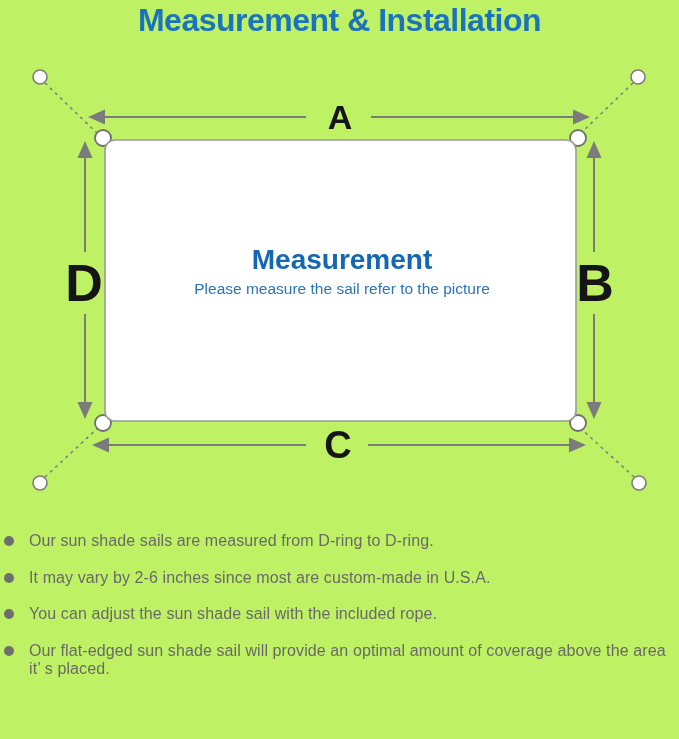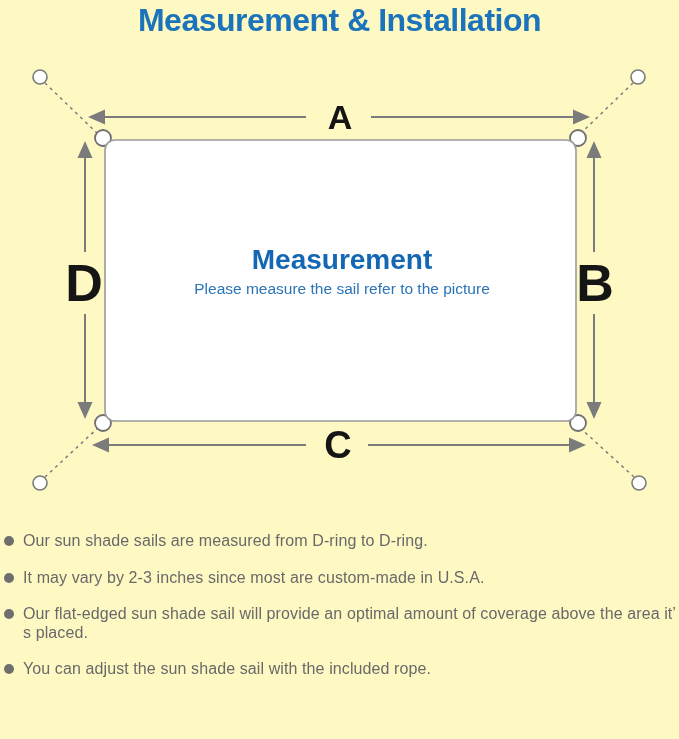--- a/index.html
+++ b/index.html
@@ -1,19 +1,19 @@
 <!DOCTYPE html>
 <html><head>
 <meta charset="utf-8">
 <style>
   html,body{margin:0;padding:0;background:#ffffff;}
   .page{
     position:relative;
     width:679px;height:739px;
-    background:#fef9c3;
+    background:#bef264;
     font-family:"Liberation Sans",sans-serif;
     overflow:hidden;
   }
   .page-title{
     position:absolute;top:0;left:0;right:0;
     margin:2px 0 0 0;
     text-align:center;
     font-size:32px;font-weight:bold;
     letter-spacing:-0.5px;
     color:#1b74bb;
@@ -24,21 +24,21 @@
   .center-heading{font-weight:bold;fill:#1468b3;}
   .center-subtitle{font-weight:500;fill:#2b74b8;}
   .notes{
     list-style:none;
     margin:4px 2px 0 4px;
     padding:0;
   }
   .notes li{
     display:flex;
     align-items:flex-start;
-    gap:9px;
+    gap:15px;
     margin:0 0 18px 0;
     font-size:16px;
     line-height:18.5px;
     letter-spacing:0.1px;
     color:#696969;
   }
   .notes .dot{
     flex:none;
     width:10px;height:10px;
     margin-top:4px;
@@ -108,25 +108,25 @@
     <text class="center-subtitle" x="342" y="294" font-size="15.5" text-anchor="middle">Please measure the sail refer to the picture</text>
   </svg>
 
   <ul class="notes">
     <li>
       <span class="dot"></span>
       <span>Our sun shade sails are measured from D-ring to D-ring.</span>
     </li>
     <li>
       <span class="dot"></span>
-      <span>It may vary by 2-3 inches since most are custom-made in U.S.A.</span>
+      <span>It may vary by 2-6 inches since most are custom-made in U.S.A.</span>
+    </li>
+    <li>
+      <span class="dot"></span>
+      <span>You can adjust the sun shade sail with the included rope.</span>
     </li>
     <li>
       <span class="dot"></span>
       <span>Our flat-edged sun shade sail will provide an optimal amount of coverage above the area it’ s placed.</span>
-    </li>
-    <li>
-      <span class="dot"></span>
-      <span>You can adjust the sun shade sail with the included rope.</span>
     </li>
   </ul>
 
 </div>
 
 </body></html>

